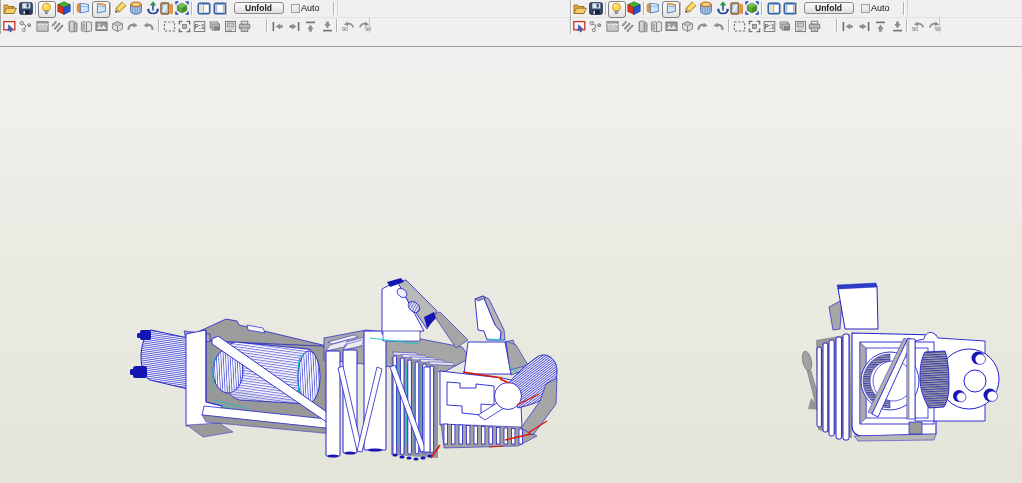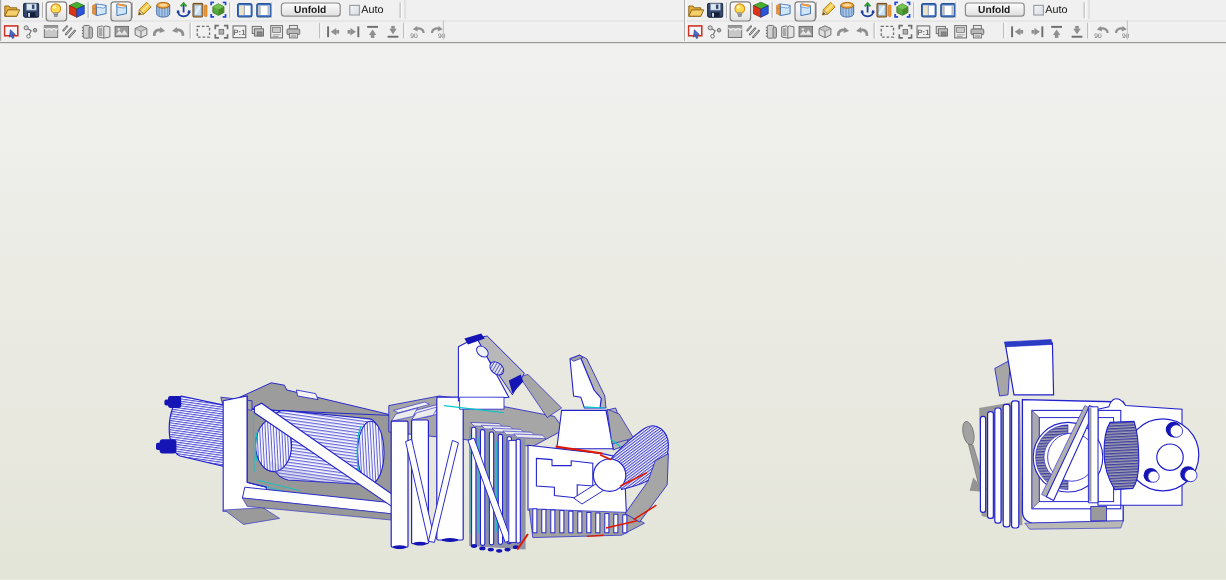--- a/index.html
+++ b/index.html
@@ -1,17 +1,17 @@
 <!DOCTYPE html>
 <html><head><meta charset="utf-8"><style>
 html,body{margin:0;padding:0;}
 body{width:1022px;height:483px;overflow:hidden;font-family:"Liberation Sans",sans-serif;}
 #root{position:relative;width:1022px;height:483px;background:linear-gradient(180deg,#f2f2f1 0%,#ecece6 45%,#e4e5d9 100%);}
 #vp{position:absolute;left:0;top:34px;width:1022px;height:449px;background:linear-gradient(180deg,#f1f1f0 0%,#ebebe4 45%,#e4e5d9 100%);}
-#tb{position:absolute;left:0;top:0;width:1022px;height:36px;background:#f0f0f0;border-bottom:1px solid #9b9b9b;box-sizing:border-box;}
+#tb{position:absolute;left:0;top:0;width:1022px;height:47px;background:#f0f0f0;border-bottom:1px solid #9b9b9b;box-sizing:border-box;}
 #tb .rowline{position:absolute;left:0;top:16.5px;width:1022px;height:1px;background:#e2e2e2;}
 </style></head>
 <body>
 <div id="root">
 <div id="vp"></div>
 <svg width="1022" height="483" viewBox="0 0 1022 483" style="position:absolute;left:0;top:0;">
 <defs>
 <pattern id="hN" width="2" height="1.9" patternUnits="userSpaceOnUse" patternTransform="rotate(8)">
  <rect width="2" height="1.9" fill="#ffffff"></rect>
           <line x1="0" y1="0.5" x2="2" y2="0.5" stroke="#3333cc" stroke-width="0.8"></line>

